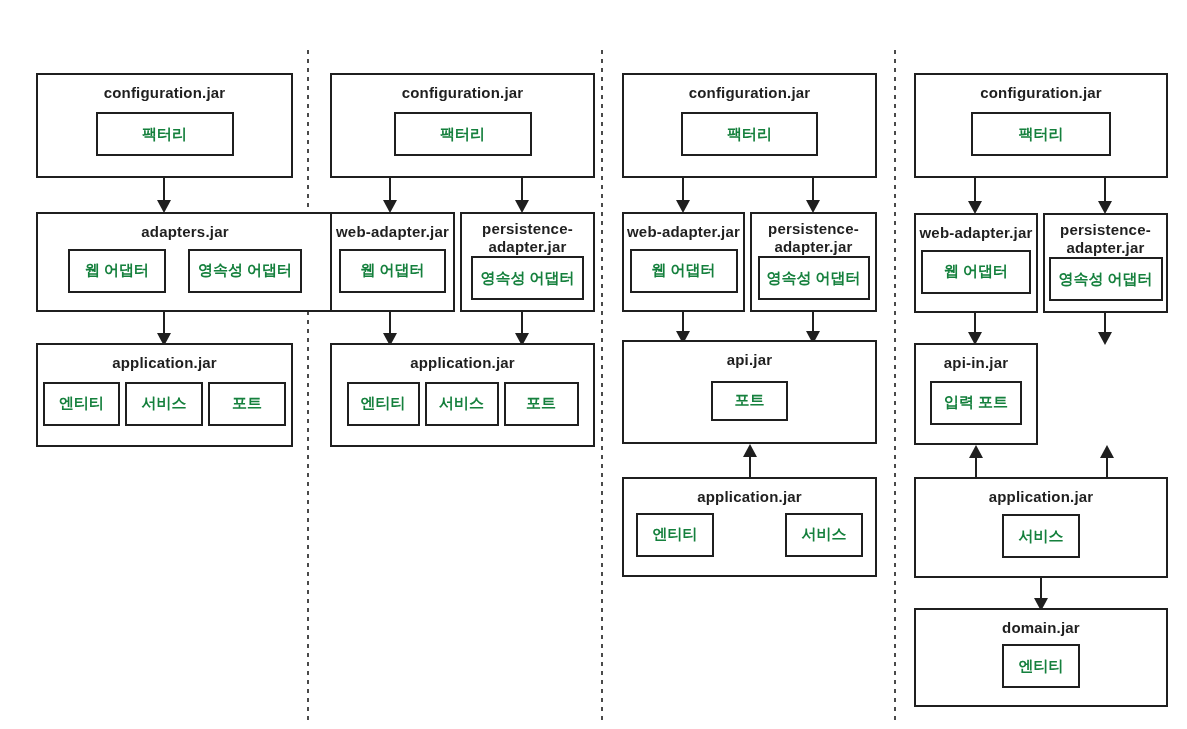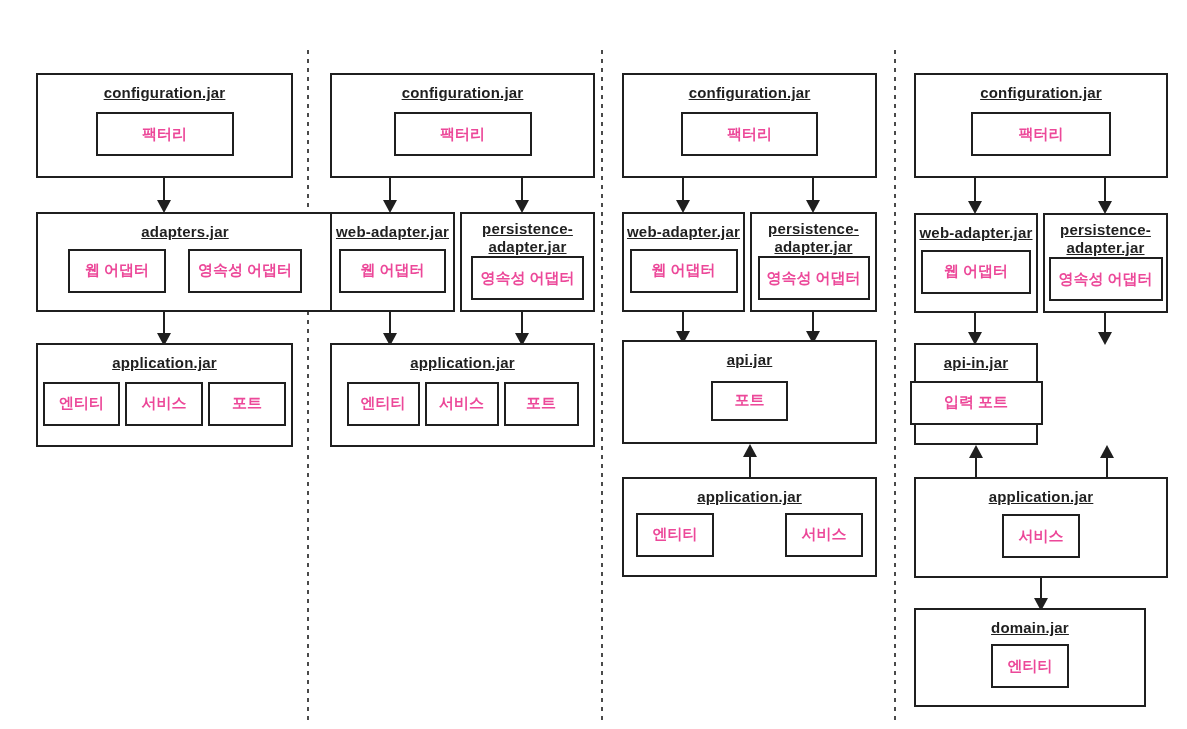--- a/index.html
+++ b/index.html
@@ -10,32 +10,32 @@
   .vsep{
     position:absolute;top:50px;height:672px;width:2px;
     background:repeating-linear-gradient(to bottom,#4a4a4a 0 4px,transparent 4px 9px);
   }
   .jar{
     position:absolute;border:2px solid #1f1f1f;background:#ffffff;
     box-sizing:border-box;display:flex;flex-direction:column;align-items:center;
   }
   .jar-title{
     font-size:15px;font-weight:600;color:#1f1f1f;margin-top:9px;
-    text-align:center;line-height:1.18;white-space:pre-line;letter-spacing:.2px;text-decoration:underline;
+    text-align:center;line-height:1.18;white-space:pre-line;letter-spacing:.2px;
   }
   .row{
     display:flex;flex:1;width:100%;box-sizing:border-box;
     align-items:center;justify-content:center;gap:12px;padding:0 8px 9px;
   }
   .row.tight{gap:5px;padding:0 7px 9px;}
   .row.spread{justify-content:space-between;padding:0 12px 11px;}
   .comp{
     border:2px solid #1f1f1f;box-sizing:border-box;height:44px;flex:0 0 auto;
     display:flex;align-items:center;justify-content:center;
-    font-size:15px;font-weight:700;color:#ec4899;white-space:nowrap;background:#fff;
+    font-size:15px;font-weight:700;color:#15803d;white-space:nowrap;background:#fff;
   }
   .arr{position:absolute;width:2px;background:#1f1f1f;}
   .arr.down::after{
     content:"";position:absolute;bottom:-2px;left:50%;transform:translateX(-50%);
     border-left:7px solid transparent;border-right:7px solid transparent;
     border-top:13px solid #1f1f1f;
   }
   .arr.up::before{
     content:"";position:absolute;top:-2px;left:50%;transform:translateX(-50%);
     border-left:7px solid transparent;border-right:7px solid transparent;
@@ -173,34 +173,34 @@
     <div class="row">
       <div class="comp" style="width:114px">영속성 어댑터</div>
     </div>
   </div>
   <div class="arr down" style="left:974px;top:312px;height:31px"></div>
   <div class="arr down" style="left:1104px;top:312px;height:31px"></div>
 
   <div class="jar" style="left:914px;top:343px;width:124px;height:102px">
     <div class="jar-title">api-in.jar</div>
     <div class="row">
-      <div class="comp" style="width:133px">입력 포트</div>
+      <div class="comp" style="width:92px">입력 포트</div>
     </div>
   </div>
   <div class="arr up" style="left:975px;top:447px;height:30px"></div>
   <div class="arr up" style="left:1106px;top:447px;height:30px"></div>
 
   <div class="jar" style="left:914px;top:477px;width:254px;height:101px">
     <div class="jar-title">application.jar</div>
     <div class="row">
       <div class="comp" style="width:78px">서비스</div>
     </div>
   </div>
   <div class="arr down" style="left:1040px;top:578px;height:31px"></div>
 
-  <div class="jar" style="left:914px;top:608px;width:232px;height:99px">
+  <div class="jar" style="left:914px;top:608px;width:254px;height:99px">
     <div class="jar-title">domain.jar</div>
     <div class="row">
       <div class="comp" style="width:78px">엔티티</div>
     </div>
   </div>
 
 </div>
 
 </body></html>

